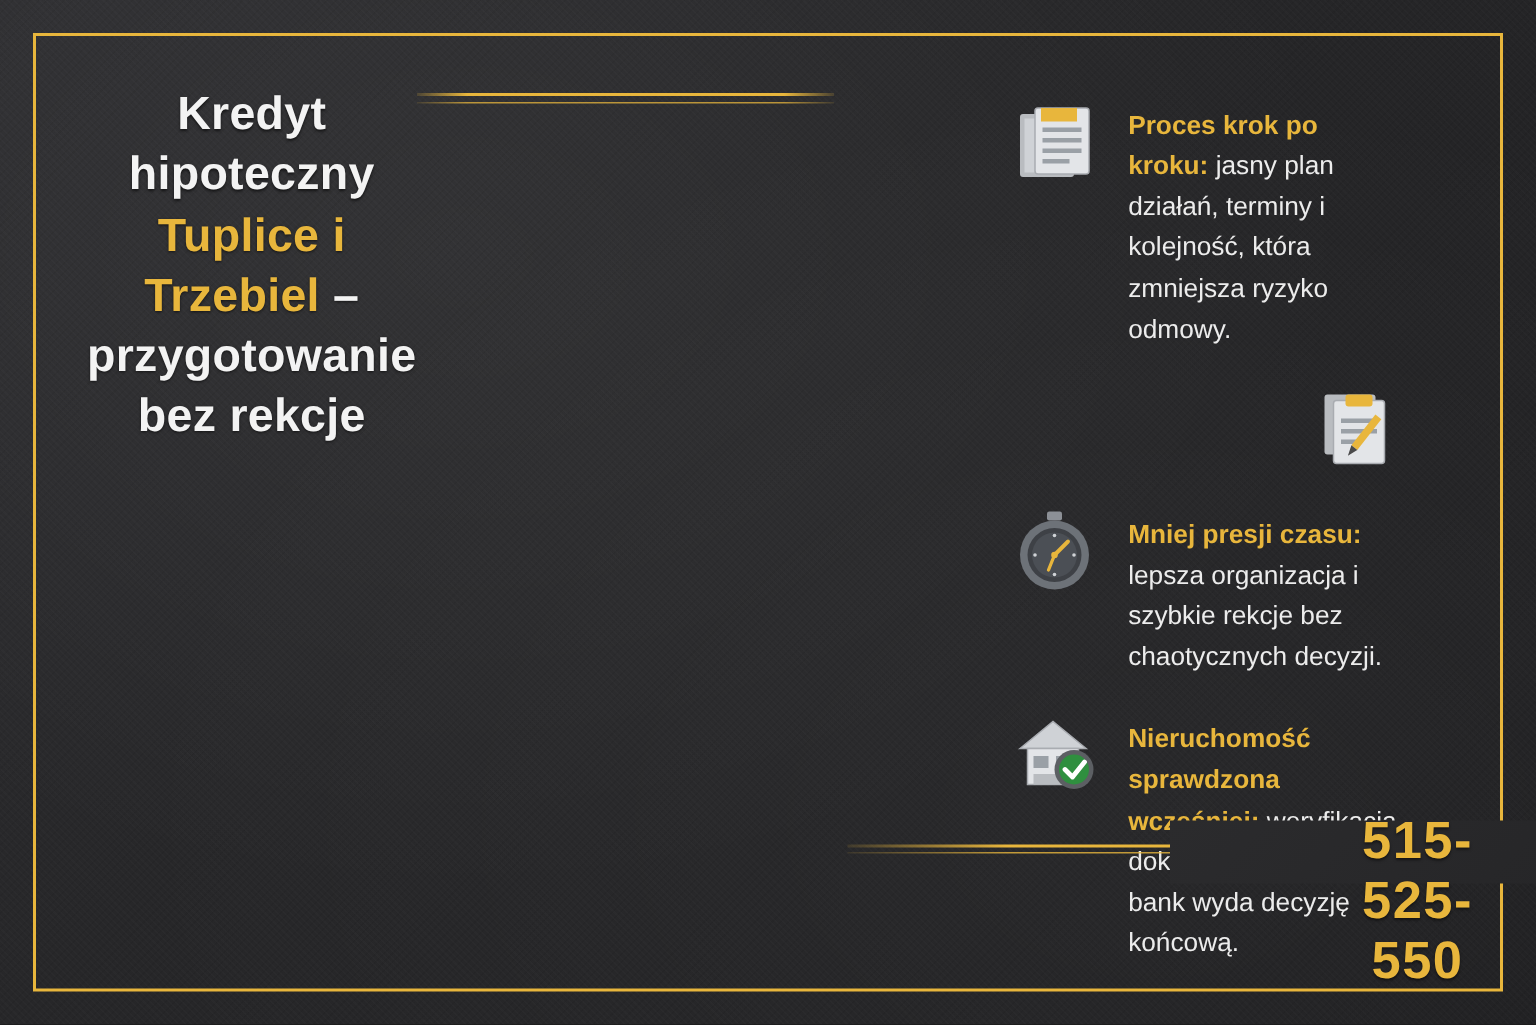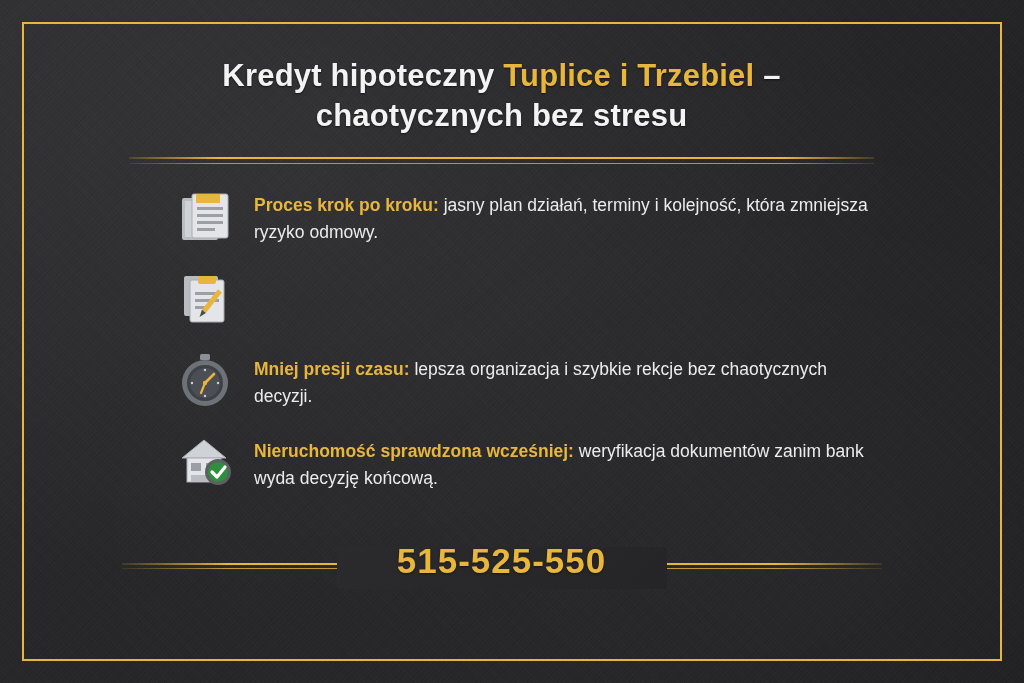--- a/index.html
+++ b/index.html
@@ -43,21 +43,20 @@
   }
   .inner {
     position: absolute;
     left: 22px;
     top: 22px;
     right: 22px;
     bottom: 22px;
     box-sizing: border-box;
     padding: 20px 57px 0 36px;
     display: flex;
-    flex-direction: column;
   }
   
   .heading {
     text-align: center;
     color: #f3f3f3;
     font-weight: bold;
     font-size: 31px;
     line-height: 1.30;
     letter-spacing: 0.2px;
     margin-top: 14px;
@@ -88,20 +87,21 @@
   .divider::before { top: 0; }
   .divider::after { bottom: 0; height: 1px; opacity: 0.75; }
 
   
   .bullets {
     margin: 26px 0 0 0;
     padding: 0 10px 0 118px;
     display: flex;
     flex-direction: column;
     gap: 26px;
+    align-items: flex-end;
   }
   .bullet {
     display: flex;
     align-items: flex-start;
     gap: 18px;
   }
   .bullet-icon {
     flex: 0 0 auto;
     width: 60px;
     height: 60px;
@@ -173,21 +173,21 @@
 <body>
 
 <div class="poster">
   <div class="texture"></div>
   <div class="gold-frame"></div>
 
   <div class="inner">
 
     <div class="heading">
       <span>Kredyt hipoteczny </span><span class="hl">Tuplice i Trzebiel</span><span> –</span>
-      <span class="line2">chaotycznych bez stresu</span>
+      <span class="line2">przygotowanie bez rekcje</span>
     </div>
 
     <div class="divider"></div>
 
     <div class="bullets">
 
       <div class="bullet">
         <div class="bullet-icon">
           <svg viewBox="0 0 60 60" width="60" height="60" aria-hidden="true">
             <rect x="6" y="12" width="36" height="42" rx="2" fill="#b9bcc0"></rect>

